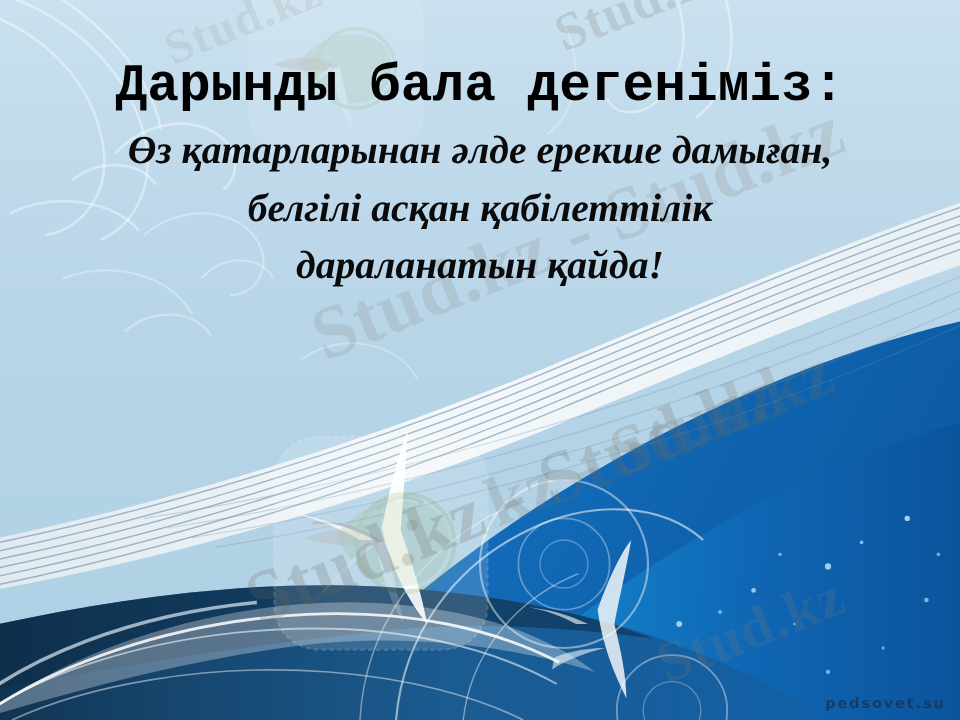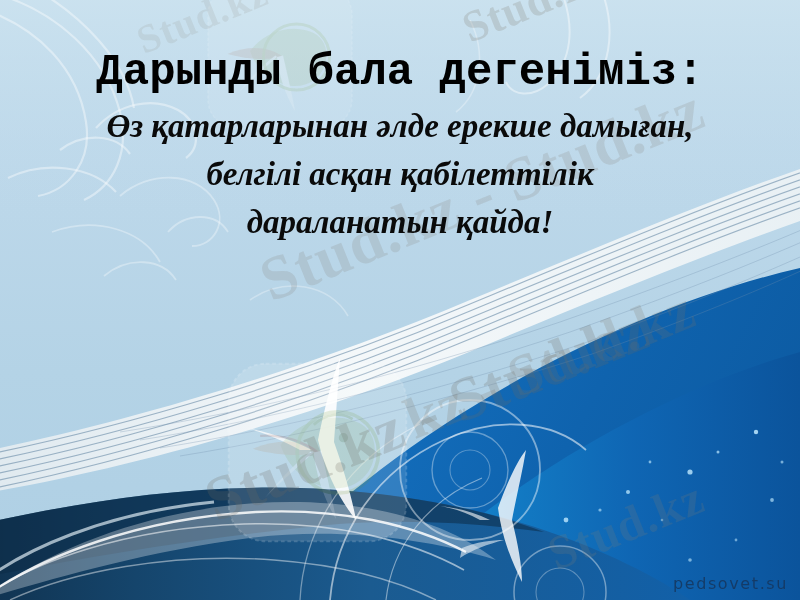--- a/index.html
+++ b/index.html
@@ -66,22 +66,22 @@
     opacity: 0.26;
     pointer-events: none;
   }
 
   
   #credit {
     position: absolute;
     right: 12px;
     bottom: 7px;
     font-family: "DejaVu Sans", sans-serif;
-    font-size: 16px;
-    font-weight: normal;
+    font-size: 12px;
+    font-weight: bold;
     letter-spacing: 1.6px;
     color: #16365d;
     opacity: 0.85;
     user-select: none;
   }
 
   
   #text-block {
     position: absolute;
     left: 0;

